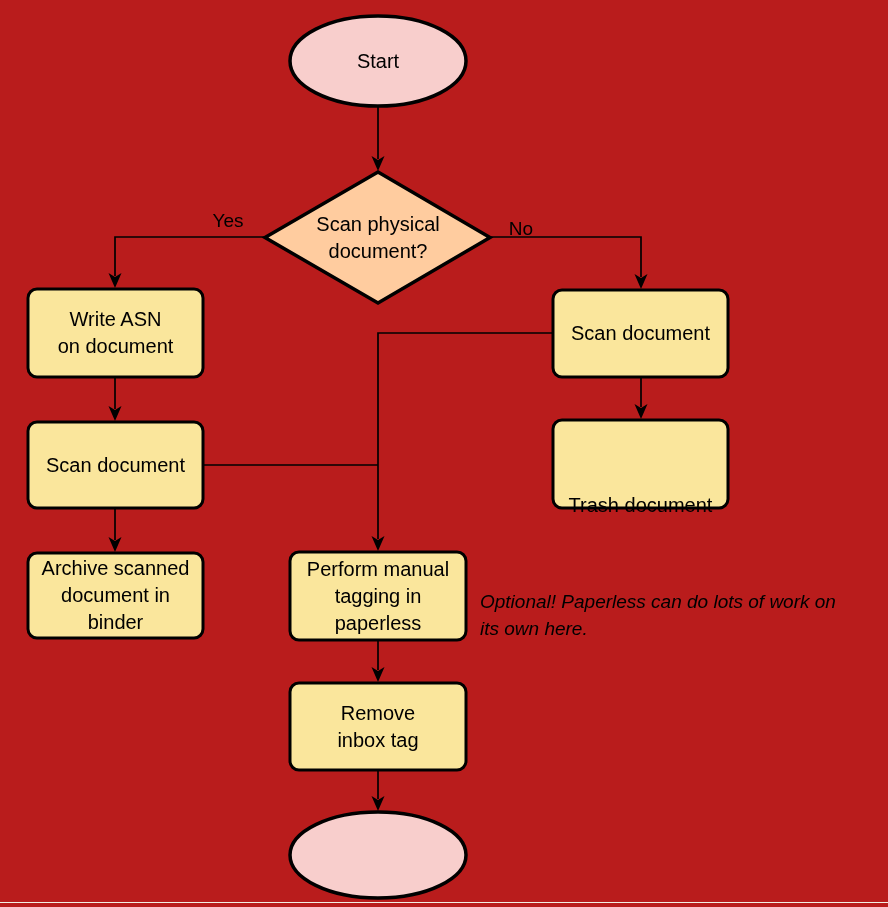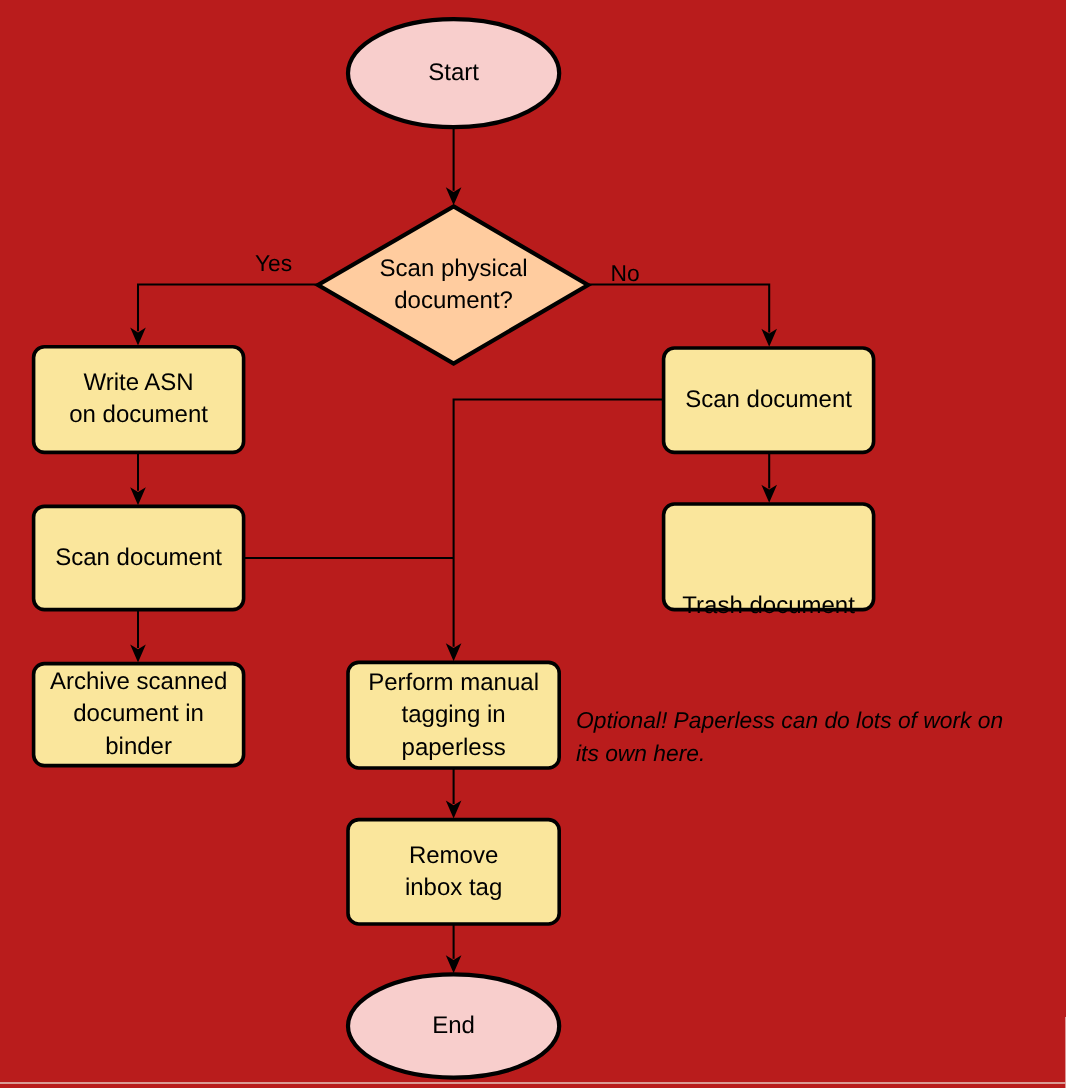--- a/index.html
+++ b/index.html
@@ -113,21 +113,20 @@
   <div class="label" style="left:28px; top:553px; width:175px; height:85px;">Archive scanned
 document in
 binder</div>
   <div class="label" style="left:553px; top:290px; width:175px; height:87px;">Scan document</div>
   <div class="label" style="left:553px; top:420px; width:175px; height:88px;margin-top:41px;">Trash document</div>
   <div class="label" style="left:290px; top:683px; width:176px; height:87px;">Remove
 inbox tag</div>
   <div class="label" style="left:290px; top:552px; width:176px; height:88px;">Perform manual
 tagging in
 paperless</div>
-  <div class="label" style="left:290px; top:812px; width:176px; height:86px;">End</div>
 
   <div class="edge-label" style="left:196px; top:208px; width:64px; height:26px;">Yes</div>
   <div class="edge-label" style="left:496px; top:216px; width:50px; height:26px;">No</div>
 
   <div class="annotation">Optional! Paperless can do lots of work on
 its own here.</div>
 
   <div class="bottom-rule"></div>
 </div>
 

